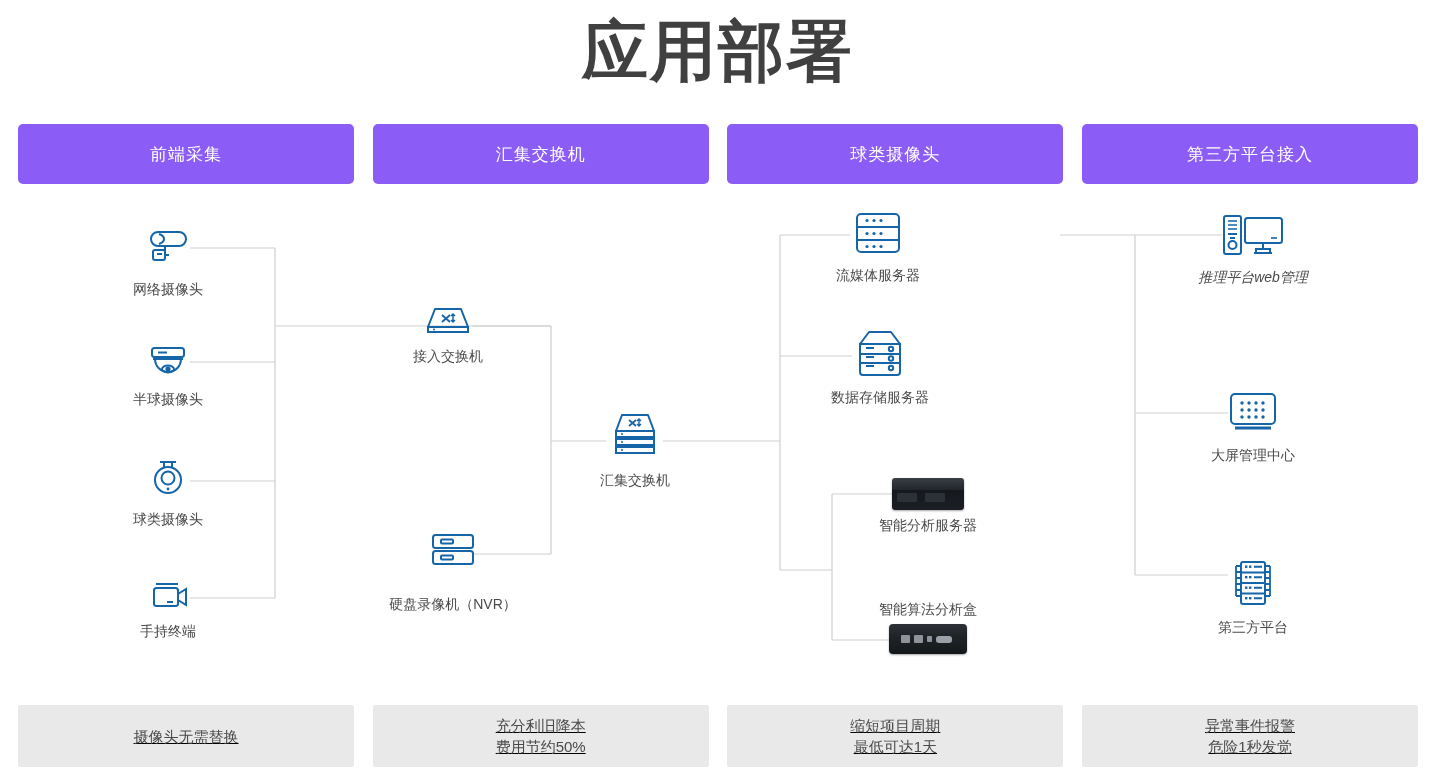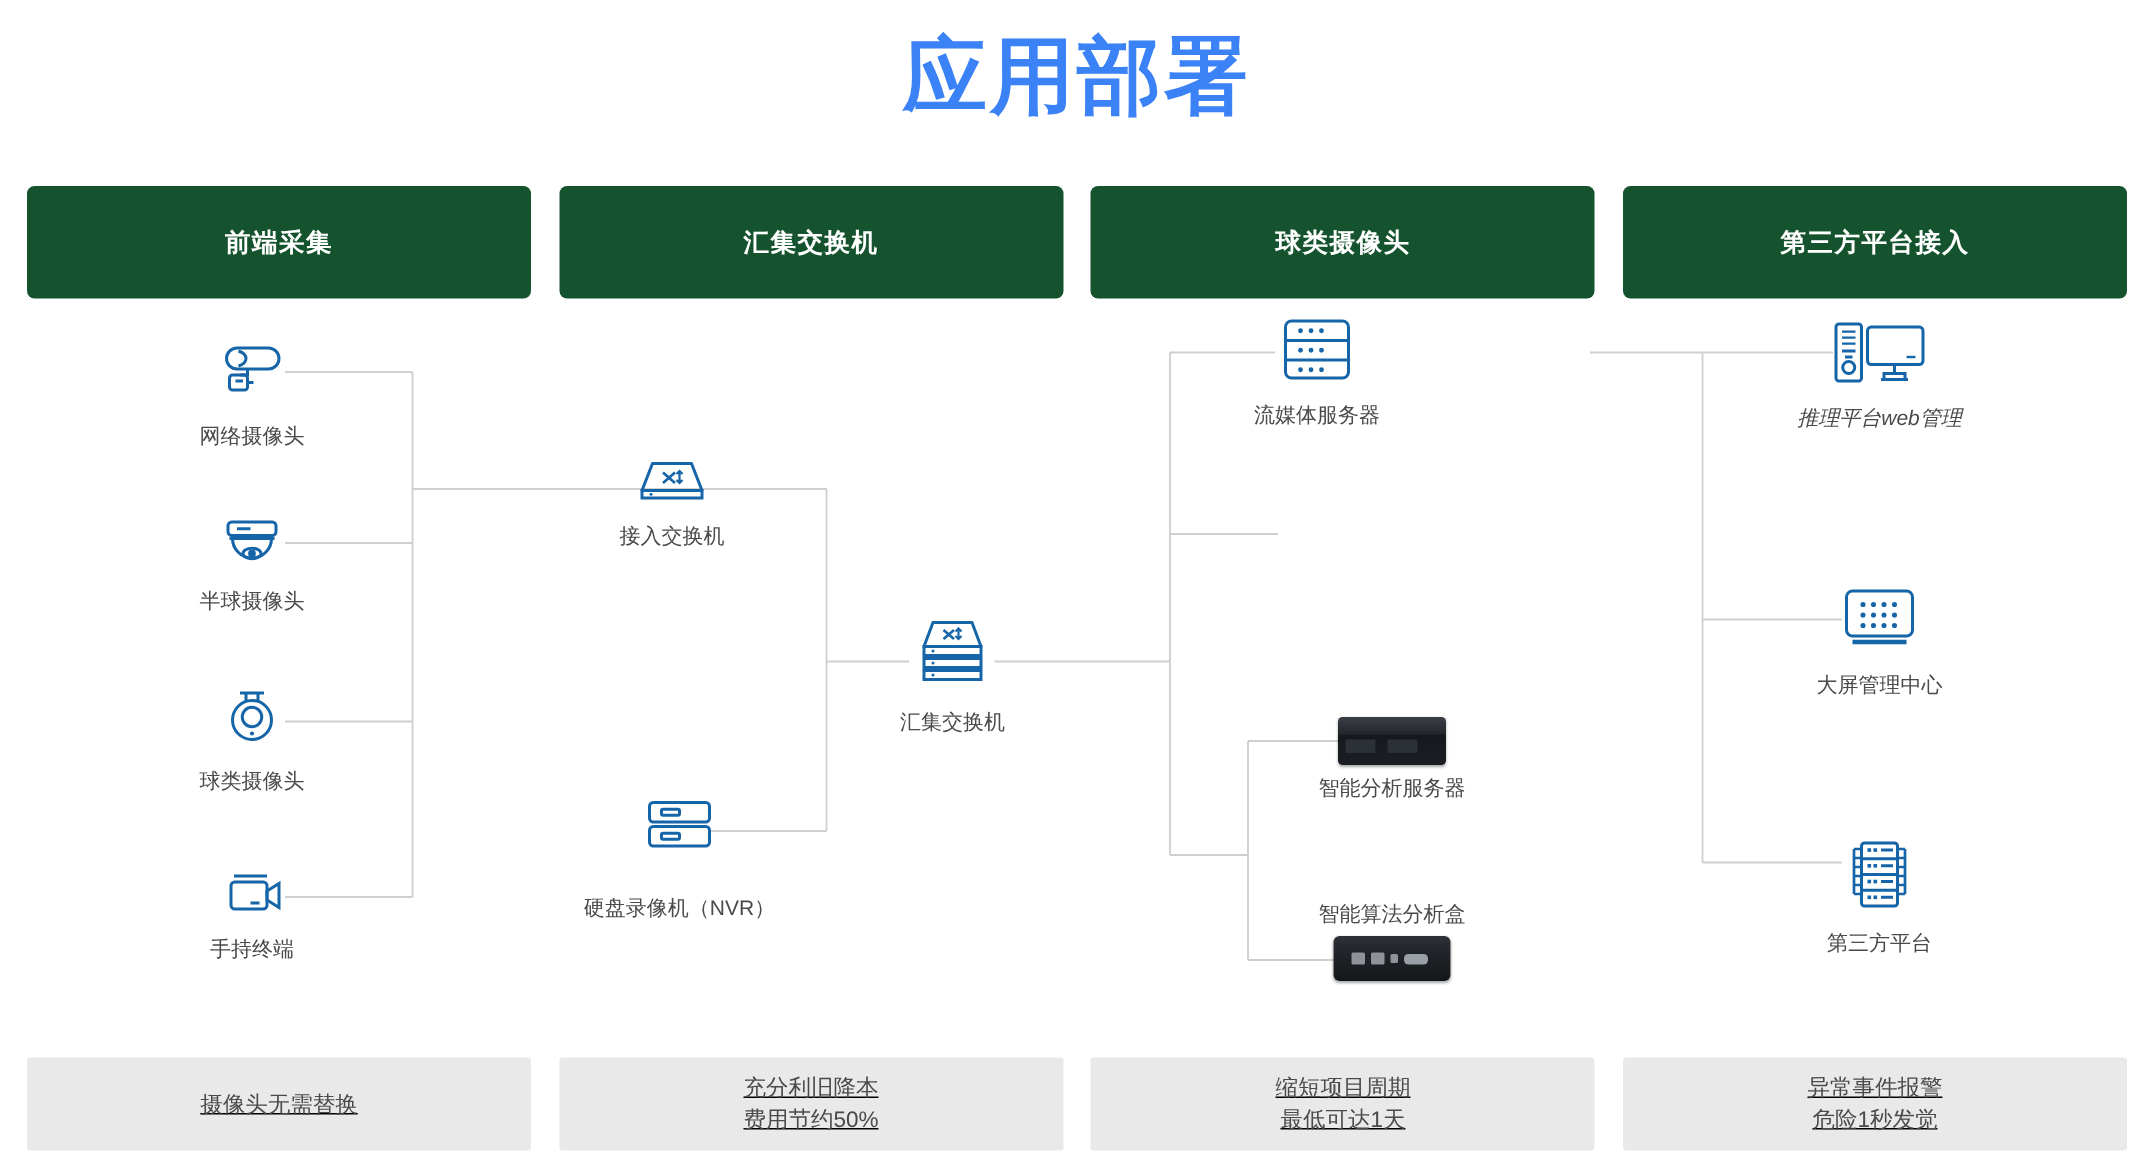--- a/index.html
+++ b/index.html
@@ -8,35 +8,34 @@
     background:#ffffff;
     font-family:"Liberation Sans","DejaVu Sans",sans-serif;
     overflow:hidden;
     position:relative;
   }
   #stage{position:relative;width:1436px;height:782px;}
 
   .page-title{
     position:absolute;left:0;top:12px;width:1436px;
     text-align:center;
-    font-size:56px;font-weight:bold;color:#3b82f6;
+    font-size:66px;font-weight:bold;color:#404040;
     letter-spacing:2px;
     line-height:78px;
   }
 
   
   .hdr-row{position:absolute;left:18px;top:124px;width:1400px;height:60px;
            display:flex;justify-content:space-between;}
   .hdr{
-    width:336px;height:75px;border-radius:5px;
-    background:#14532d;
+    width:336px;height:60px;border-radius:5px;
+    background:#8b5cf6;
     color:#ffffff;font-size:17px;
     display:flex;align-items:center;justify-content:center;
     letter-spacing:1px;
-    font-weight:bold;
   }
 
   
   .ftr-row{position:absolute;left:18px;top:705px;width:1400px;height:62px;
            display:flex;justify-content:space-between;text-decoration:underline;}
   .ftr{
     width:336px;height:62px;border-radius:2px;
     background:#e9e9e9;
     color:#4a4a4a;font-size:15px;line-height:21px;
     display:flex;flex-direction:column;align-items:center;justify-content:center;
@@ -238,20 +237,34 @@
             <circle cx="32" cy="23.5" r="1.6"></circle>
           <circle cx="18" cy="36.5" r="1.6"></circle>
             <circle cx="25" cy="36.5" r="1.6"></circle>
             <circle cx="32" cy="36.5" r="1.6"></circle>
         </g>
       </svg>
     </span>
     <span class="lbl">流媒体服务器</span>
   </div>
 
+  <div class="node" style="left:830px;top:328px;width:100px;">
+    <span class="ico">
+      <svg width="56" height="50" viewBox="0 0 56 50" fill="none" stroke="#1565a8" stroke-width="2">
+        <path d="M17 4h22l9 12H8z" stroke-linejoin="round"></path>
+        <path d="M8 16h40v28a3 3 0 0 1-3 3H11a3 3 0 0 1-3-3z"></path>
+        <path d="M8 26h40M8 35h40"></path>
+        <path d="M14 20h8M14 29h8M14 38h8" stroke-width="1.8"></path>
+        <circle cx="39" cy="21" r="2.2"></circle>
+          <circle cx="39" cy="30.5" r="2.2"></circle>
+          <circle cx="39" cy="40" r="2.2"></circle>
+      </svg>
+    </span>
+    <span class="lbl">数据存储服务器</span>
+  </div>
 
   <div class="node" style="left:878px;top:478px;width:100px;">
     <span class="ico photo-server"></span>
     <span class="lbl">智能分析服务器</span>
   </div>
 
   <div class="node label-top" style="left:878px;top:600px;width:100px;">
     <span class="lbl">智能算法分析盒</span>
     <span class="ico photo-box">
       <span class="ports">

